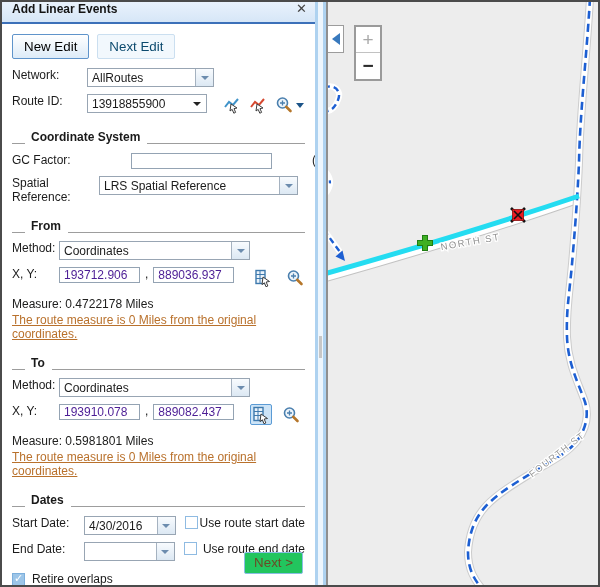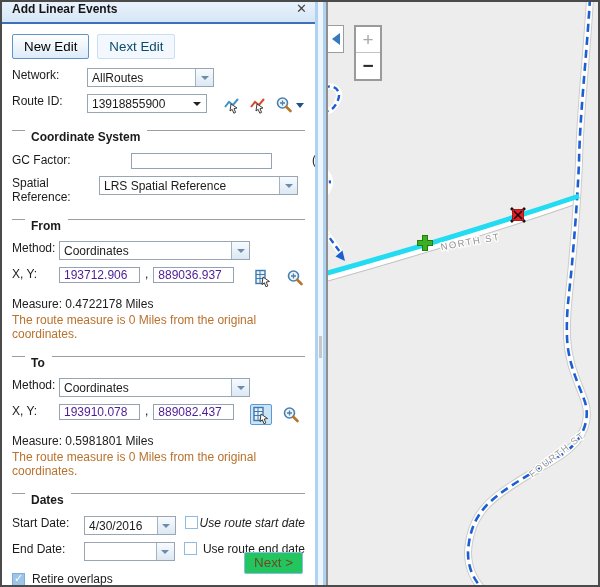--- a/index.html
+++ b/index.html
@@ -29,26 +29,26 @@
                display:flex; align-items:center; justify-content:center; }
   .caret { width:0; height:0; border-left:4px solid transparent; border-right:4px solid transparent;
            border-top:4px solid #6c8cae; }
   .caret.dark { border-top-color:#222; }
 
   .tin { height:16px; border:1px solid #94a3b3; background:#fff; padding:0 4px; font:inherit; color:#4c1d95; }
 
   .combo { display:flex; align-items:center; border:1px solid #98a5b3; background:#fff; height:19px; padding:0 5px 0 4px; }
   .combo .cval { flex:1; }
 
-  .sect { display:flex; align-items:flex-start; margin:15px 10px 0; font-weight:700; color:#1a1a1a; }
+  .sect { display:flex; align-items:flex-end; margin:15px 10px 0; font-weight:700; color:#1a1a1a; }
   .sect::before { content:""; width:13px; height:1px; background:#9d9d9d; margin-right:6px; flex:none; }
   .sect::after  { content:""; flex:1; height:1px; background:#9d9d9d; margin-left:7px; }
 
   .measure { margin:9px 10px 0; color:#20201f; }
-  .warn { margin:2px 10px 0; color:#b9712c; }
+  .warn { margin:2px 10px 0; color:#b9712c;text-decoration:underline; }
 
   .iconbtn { display:flex; align-items:center; justify-content:center; width:22px; height:21px; flex:none; }
   .iconbtn.active { background:#cde4f7; border:1px solid #5b9bd5; border-radius:2px; }
 
   .cb { width:13px; height:13px; flex:none; border:1px solid #8fbbe2; background:#fff; position:relative; }
   .cb.on { background:#9cc5e8; border-color:#7cafdc; }
   .cb.on::after { content:"✓"; position:absolute; left:1px; top:-2px; color:#fff; font-size:11px; font-weight:700; }
 
   .optrow { display:flex; align-items:center; gap:7px; margin:3px 10px 0; }
   .cbl { white-space:nowrap; }
@@ -228,21 +228,21 @@
 
     <div class="row" style="margin-top:9px;">
       <span class="lbl w72">Start Date:</span>
       <div class="dd" style="width:116px;">
         <span class="ddval">4/30/2016</span>
         <span class="ddbtn">
             <span class="caret"></span>
           </span>
       </div>
       <span class="cb" style="margin-left:9px;"></span>
-      <span class="cbl" style="margin-left:2px;font-style:italic;">Use route start date</span>
+      <span class="cbl" style="margin-left:2px;">Use route start date</span>
     </div>
 
     <div class="row">
       <span class="lbl w72">End Date:</span>
       <div class="dd" style="width:116px;">
         <span class="ddval"></span>
         <span class="ddbtn">
             <span class="caret"></span>
           </span>
       </div>

